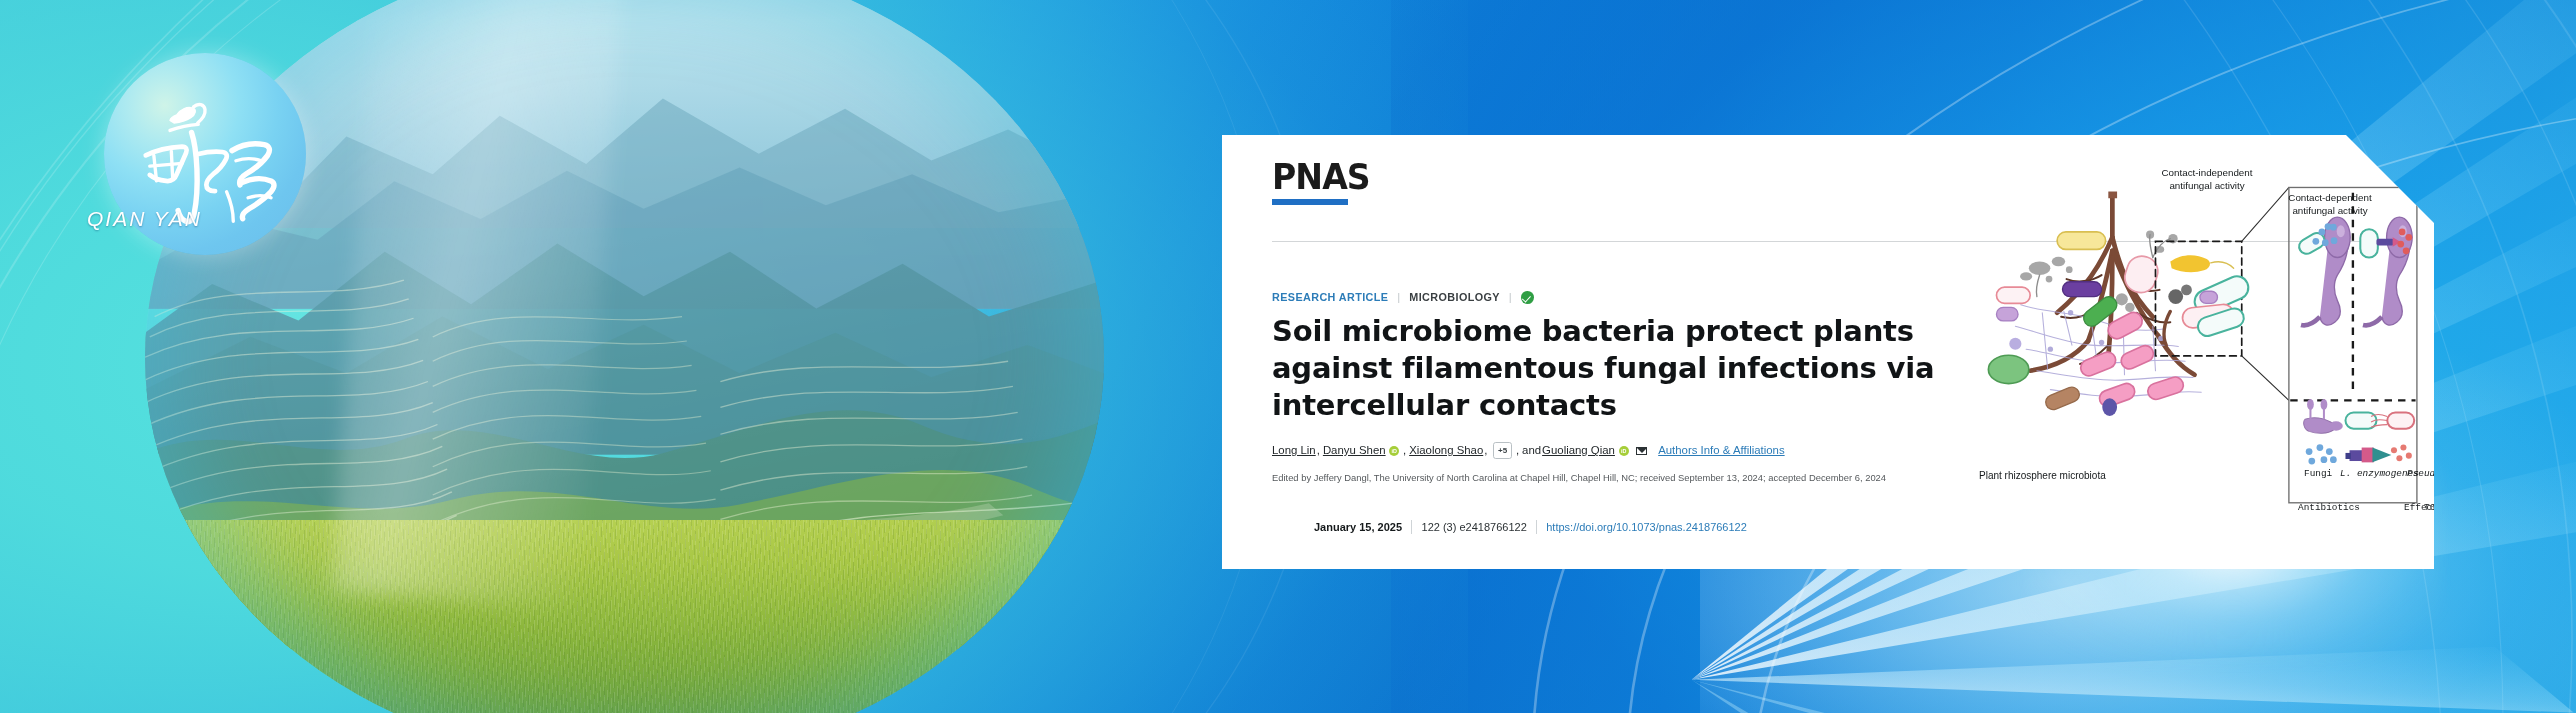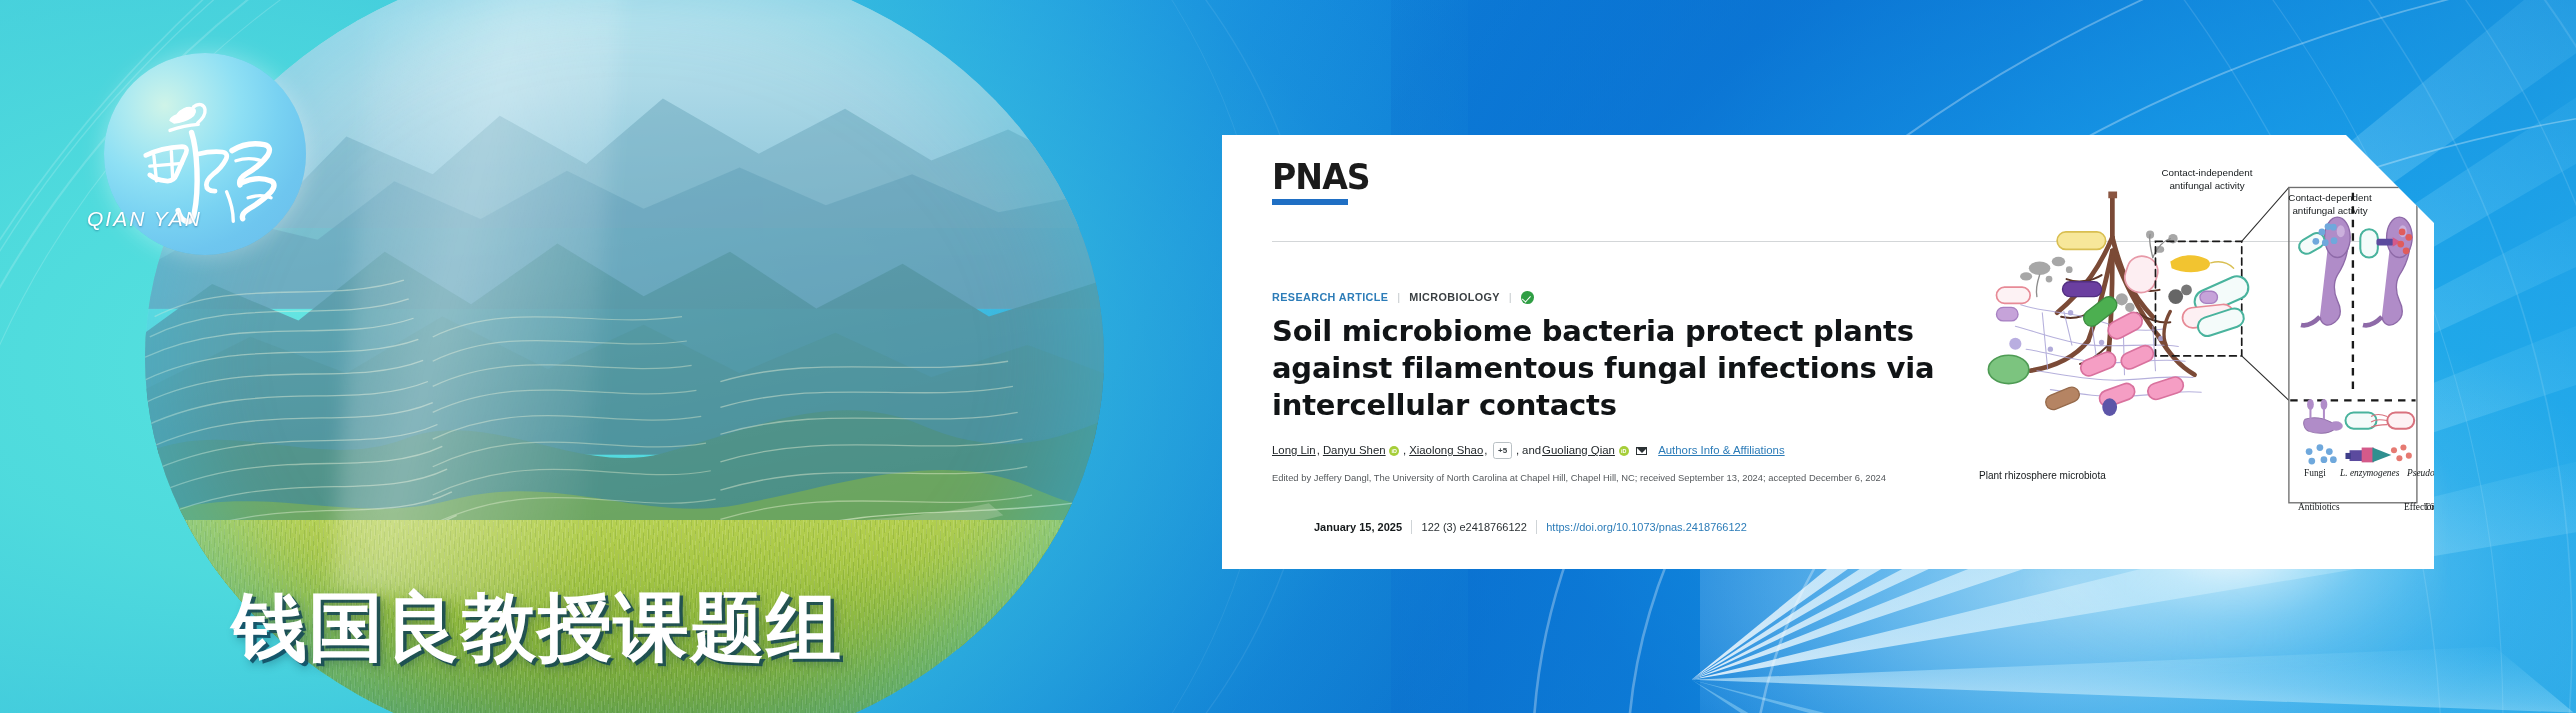--- a/index.html
+++ b/index.html
@@ -421,21 +421,21 @@
     font-size:9.8px;
     color:#15191b;
     text-align:center;
     line-height:1.3;
   }
   .ga-h1{ left:926px; top:32px; width:118px; }
   .ga-h2{ left:1049px; top:32px; width:118px;margin-top:25px; }
 
   .ga-lab{
     position:absolute;
-    font-family:Liberation Serif, serif;
+    font-family:Liberation Mono, monospace;
     font-size:9.4px;
     color:#15191b;
     text-align:right;
     white-space:nowrap;
   }
   .ga-it{ font-style:italic; }
 </style>
 </head>
 <body>
 
@@ -603,21 +603,20 @@
           <path d="M206,192 C220,186 236,185 248,190 C254,193 254,199 248,206 C240,215 228,224 216,231 C208,236 204,241 206,246" fill="none" stroke-width="8"></path>
           <path d="M214,215 C226,211 238,211 248,215" fill="none" stroke-width="5"></path>
           <path d="M182,206 C188,220 192,236 192,250" fill="none" stroke-width="5"></path>
         </g>
       </svg>
     </div>
     <div class="logo-pinyin">QIAN YAN</div>
   </div>
 
   <div class="headline">
-    <span class="hl-main">钱国良教授课题组</span>
   </div>
 
   <div class="card">
     <div class="card-inner">
 
       <div class="pnas">
         <span class="pnas-word">PNAS</span>
         <div class="pnas-rule"></div>
       </div>
 

